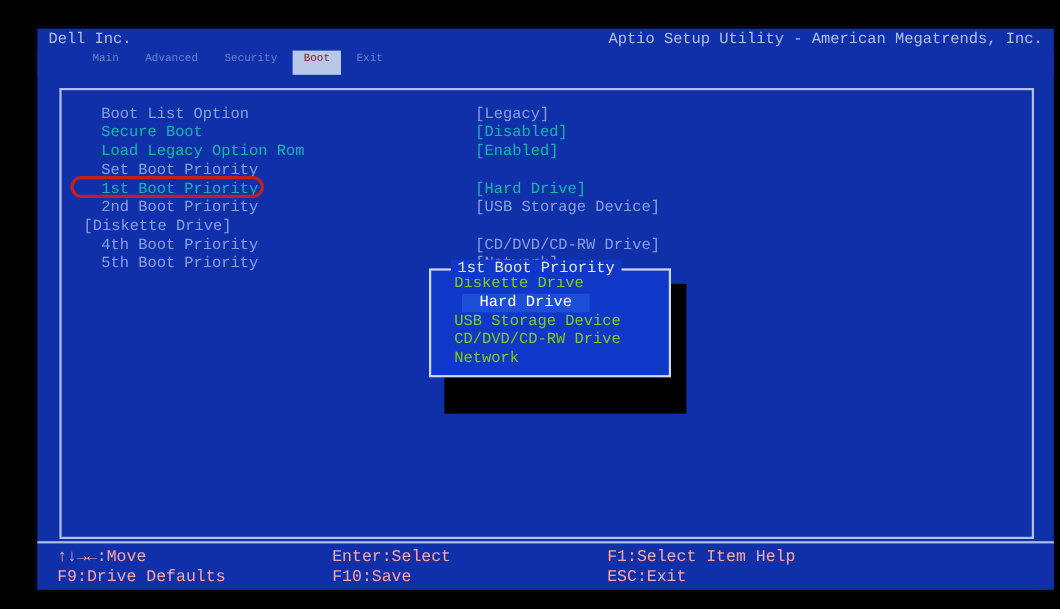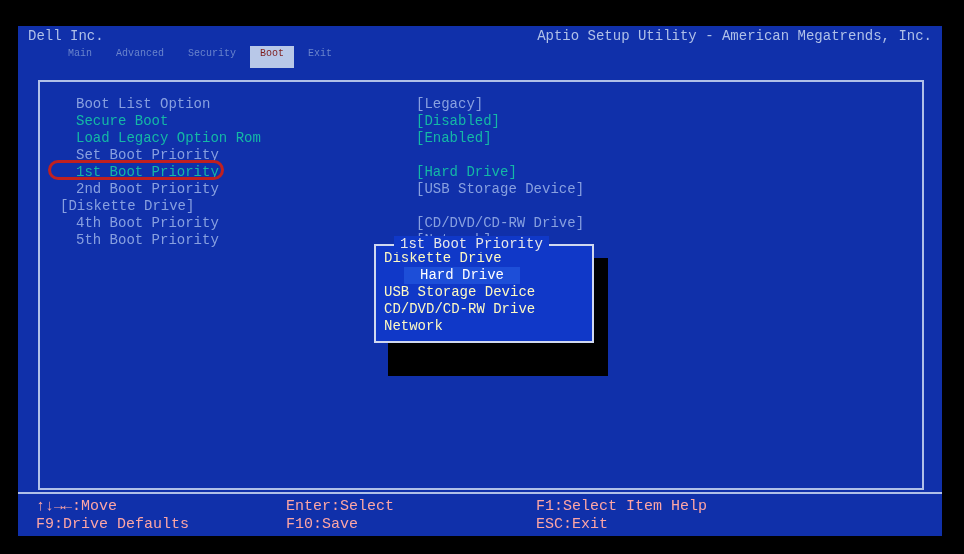--- a/index.html
+++ b/index.html
@@ -7,21 +7,21 @@
       font-family: 'Courier New', monospace;
       font-size: 14px;
       background: #000;
       width: 964px;
       height: 554px;
       position: relative;
       overflow: hidden;
     }
     .screen {
       position: absolute;
-      left: 16px;
+      left: 32px;
       top: 24px;
       width: 928px;
       height: 514px;
       background: #1030aa;
       border: 2px solid #000;
     }
     .header {
       height: 20px;
       color: #b0c0e8;
       display: flex;
@@ -98,22 +98,22 @@
     .popup-title {
       position: absolute;
       top: -10px;
       left: 18px;
       background: #1038c8;
       color: #e8e8e8;
       padding: 0 6px;
       font-size: 14px;
     }
     .popup-item {
-      color: #fef9c3;
-      padding: 0 8px;
+      color: #84cc16;
+      padding: 0 21px;
       font-size: 14px;
       line-height: 17px;
     }
     .popup-item.selected {
       background: #1d4ed8;
       color: #fff;
       display: inline-block;
       margin-left: 28px;
       padding: 0 16px;
     }

